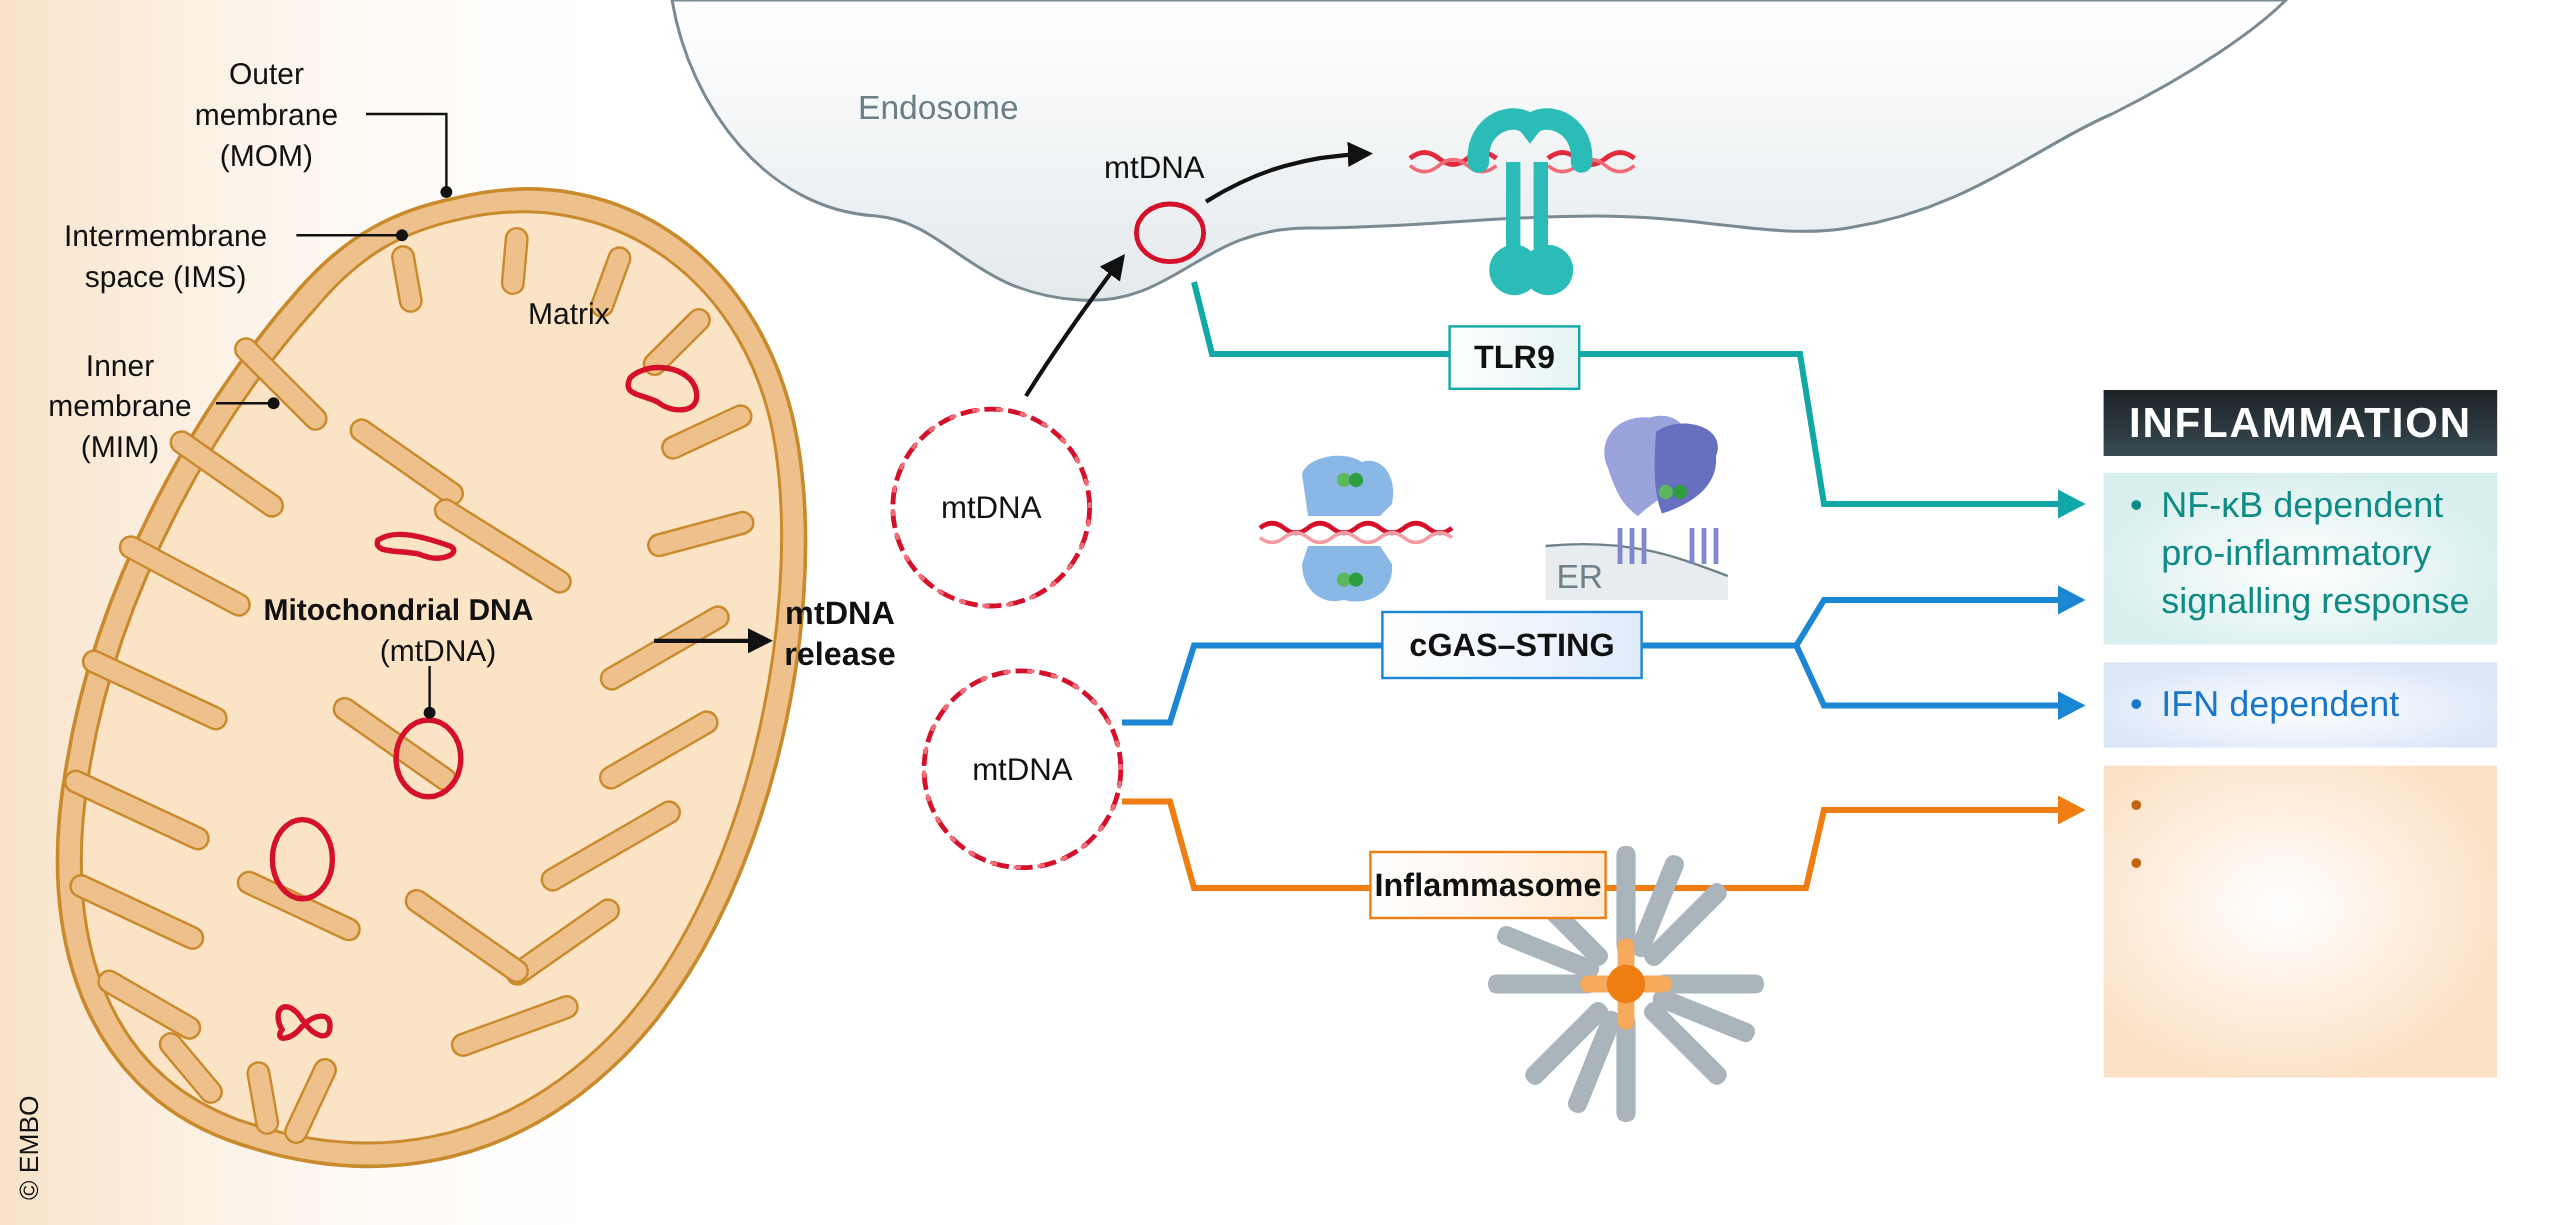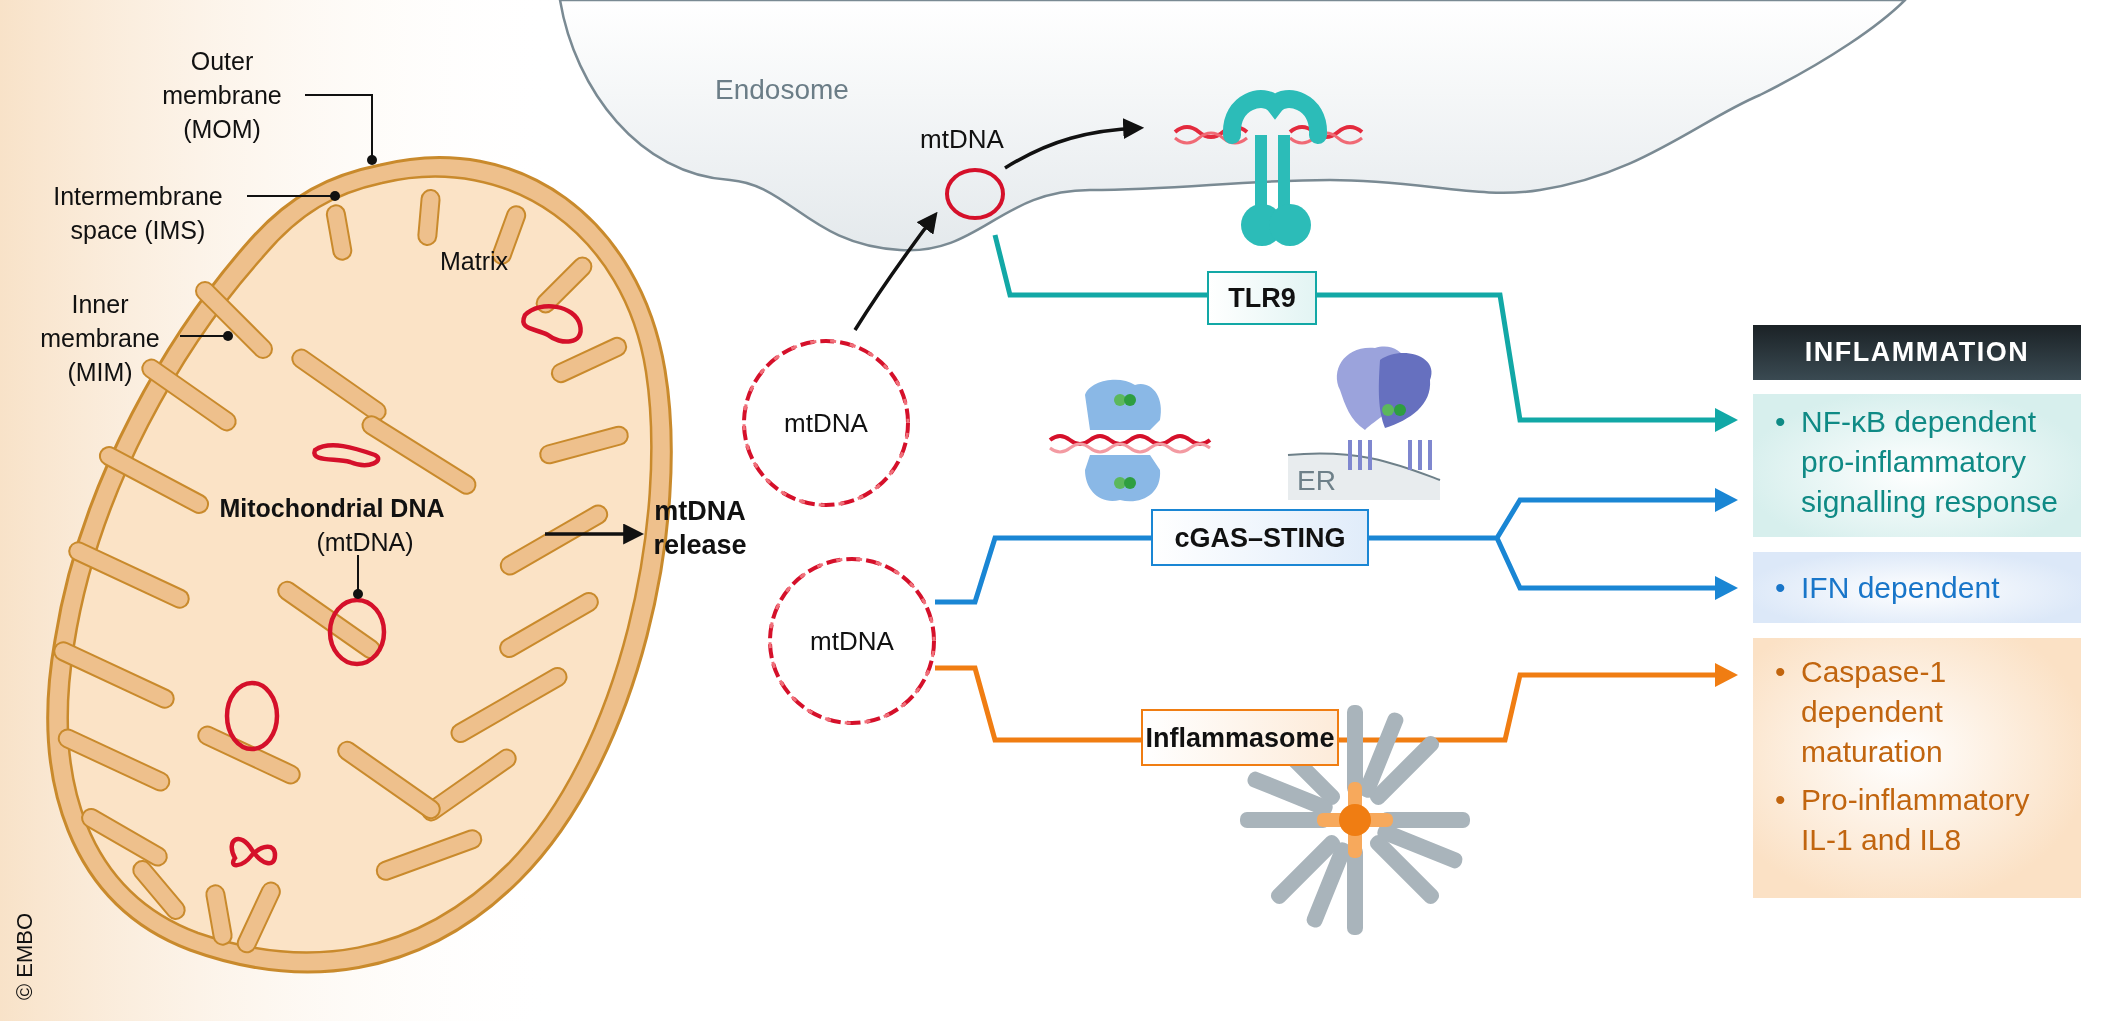--- a/index.html
+++ b/index.html
@@ -3,21 +3,21 @@
 <meta charset="utf-8">
 <style>
   html, body { margin: 0; padding: 0; background: #ffffff; }
   body { width: 2128px; height: 1021px; overflow: hidden; position: relative;
          font-family: "Liberation Sans", sans-serif; }
   #stage { position: absolute; left: 0; top: 0; width: 2128px; height: 1021px; }
   .lbl { font-family: "Liberation Sans", sans-serif; fill: #111; }
   .panel { position: absolute; left: 1753px; width: 328px; box-sizing: border-box;
            font-family: "Liberation Sans", sans-serif; }
   .panel-head { top: 325px; height: 55px; background: linear-gradient(#1b2226, #3a4a52);
-                color: #fff; font-weight: bold; font-size: 27px; letter-spacing: 1.5px;
+                color: #fff; font-weight: bold; font-size: 35px; letter-spacing: 1.5px;
                 display: flex; align-items: center; justify-content: center; }
   .panel-box { padding: 8px 14px 8px 22px; font-size: 30px; line-height: 40px; }
   .panel-teal { top: 394px; height: 143px; color: #0f8a85;
                 background: radial-gradient(ellipse at 50% 55%, #ffffff 0%, #d7efed 75%); }
   .panel-blue { top: 552px; height: 71px; color: #1976c9;
                 background: radial-gradient(ellipse at 50% 55%, #ffffff 0%, #dce8f8 75%);
                 display: flex; align-items: center; }
   .panel-orange { top: 638px; height: 260px; color: #c1650f; padding-top: 14px;
                   background: radial-gradient(ellipse at 45% 45%, #ffffff 0%, #fbe1c5 75%); }
   .item { display: flex; }
@@ -241,19 +241,17 @@
 </div>
 <div class="panel panel-box panel-blue">
   <div class="item">
     <span class="bullet">•</span>
     <span>IFN dependent</span>
   </div>
 </div>
 <div class="panel panel-box panel-orange">
   <div class="item">
     <span class="bullet">•</span>
-    <span style="width:160px;display:block;">Caspase-1 dependent maturation</span>
-  </div>
-  <div class="item">
-    <span class="bullet">•</span>
-    <span style="width:240px;display:block;">Pro-inflammatory IL-1 and IL8</span>
+  </div>
+  <div class="item">
+    <span class="bullet">•</span>
   </div>
 </div>
 
 </body></html>

